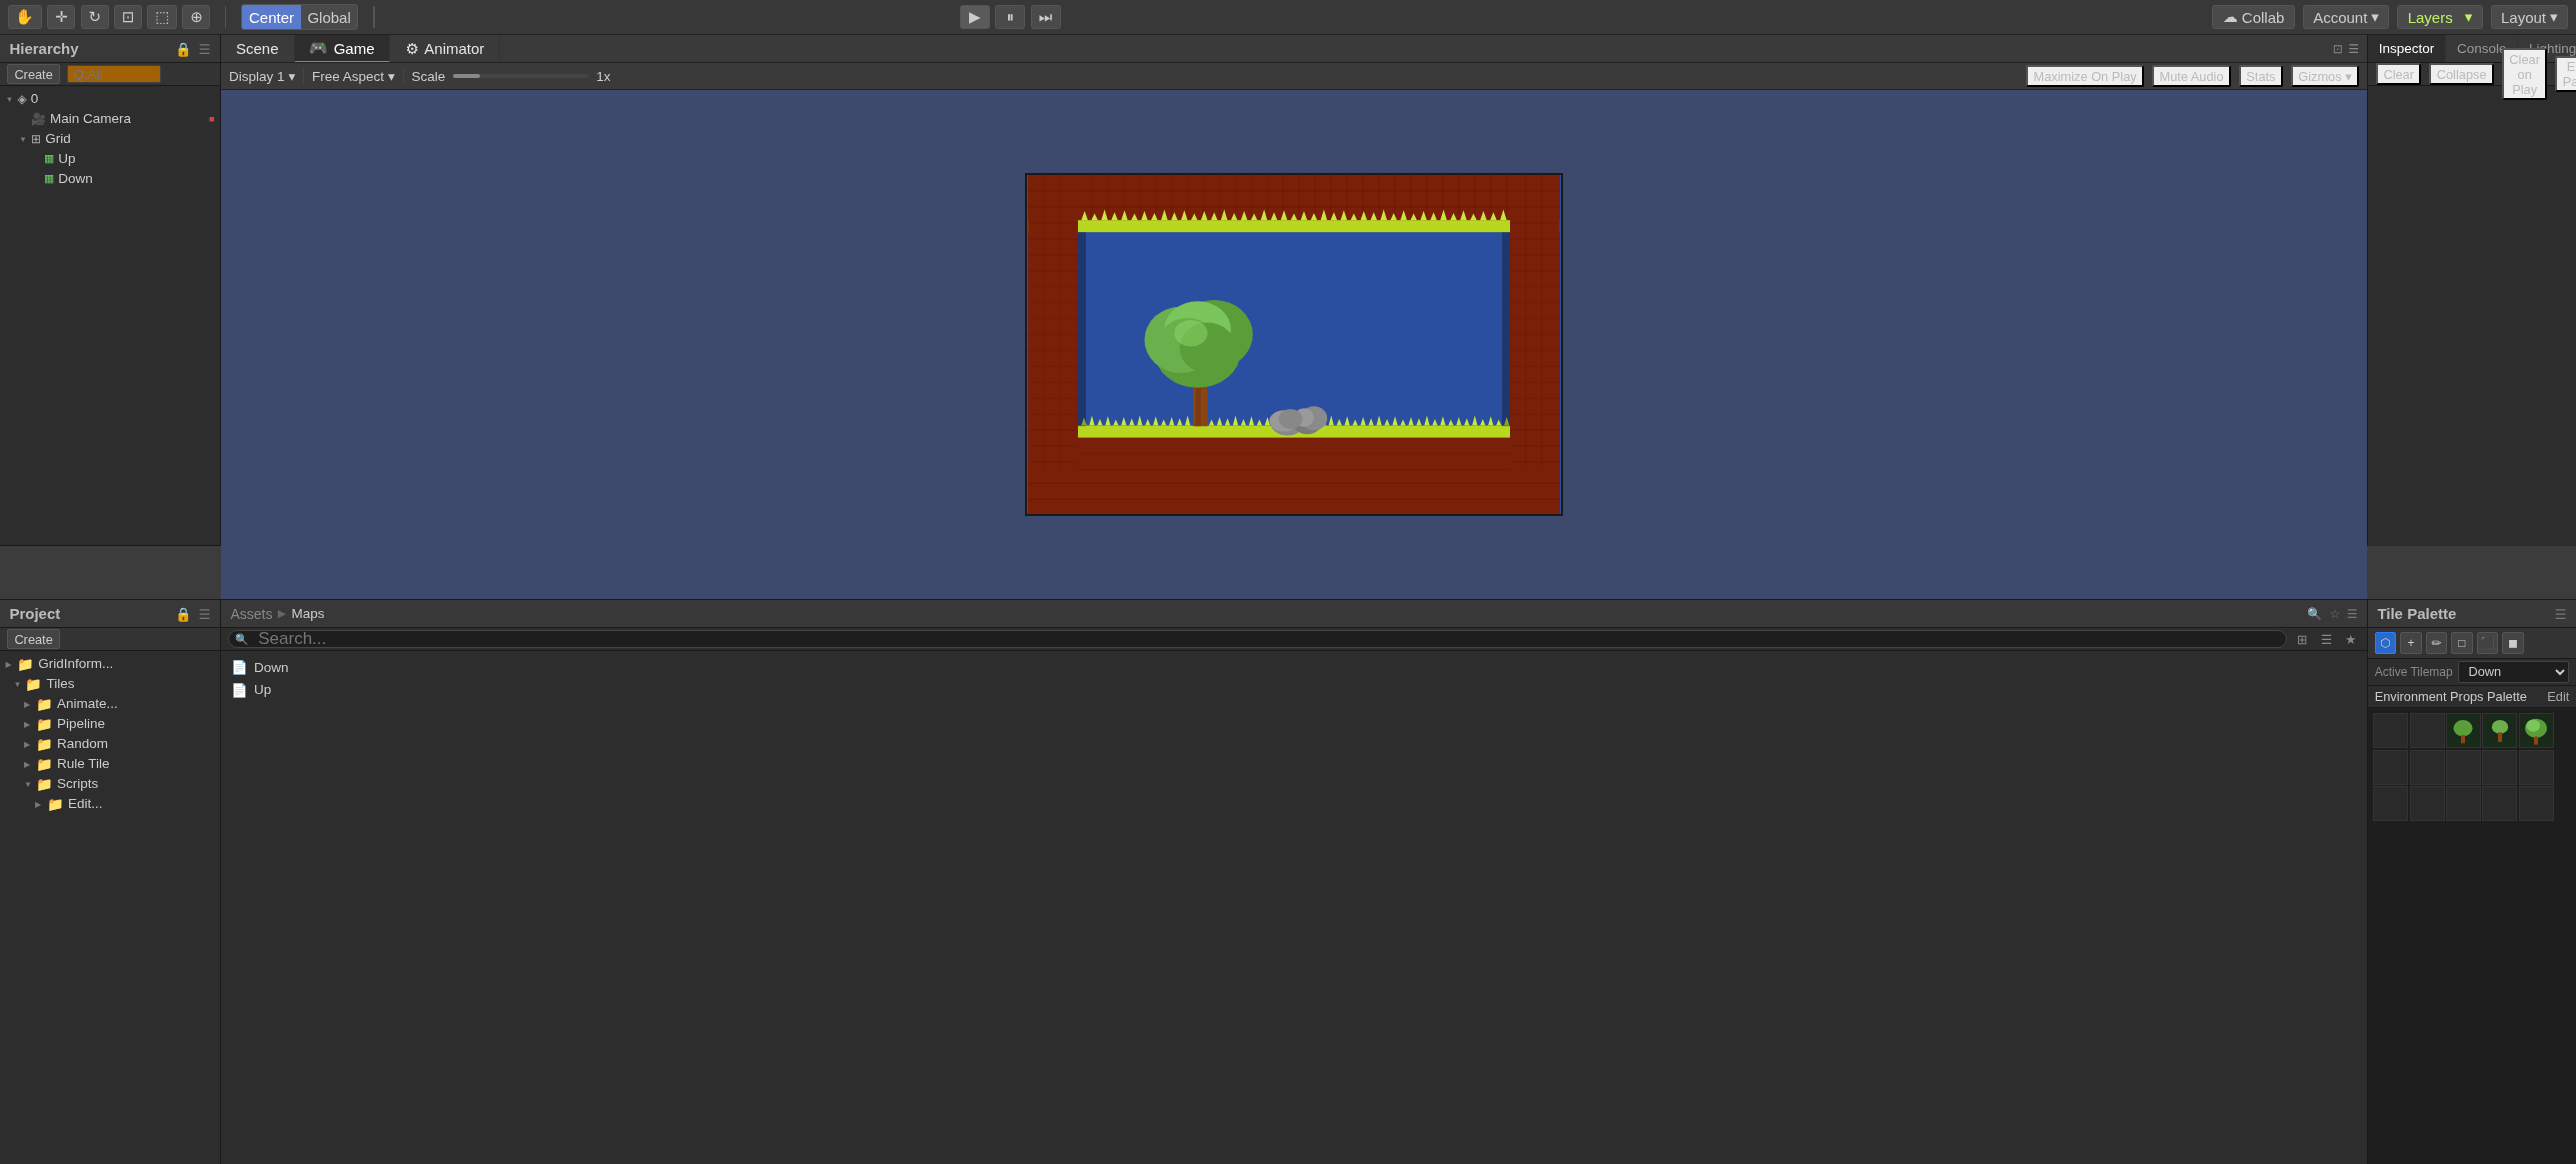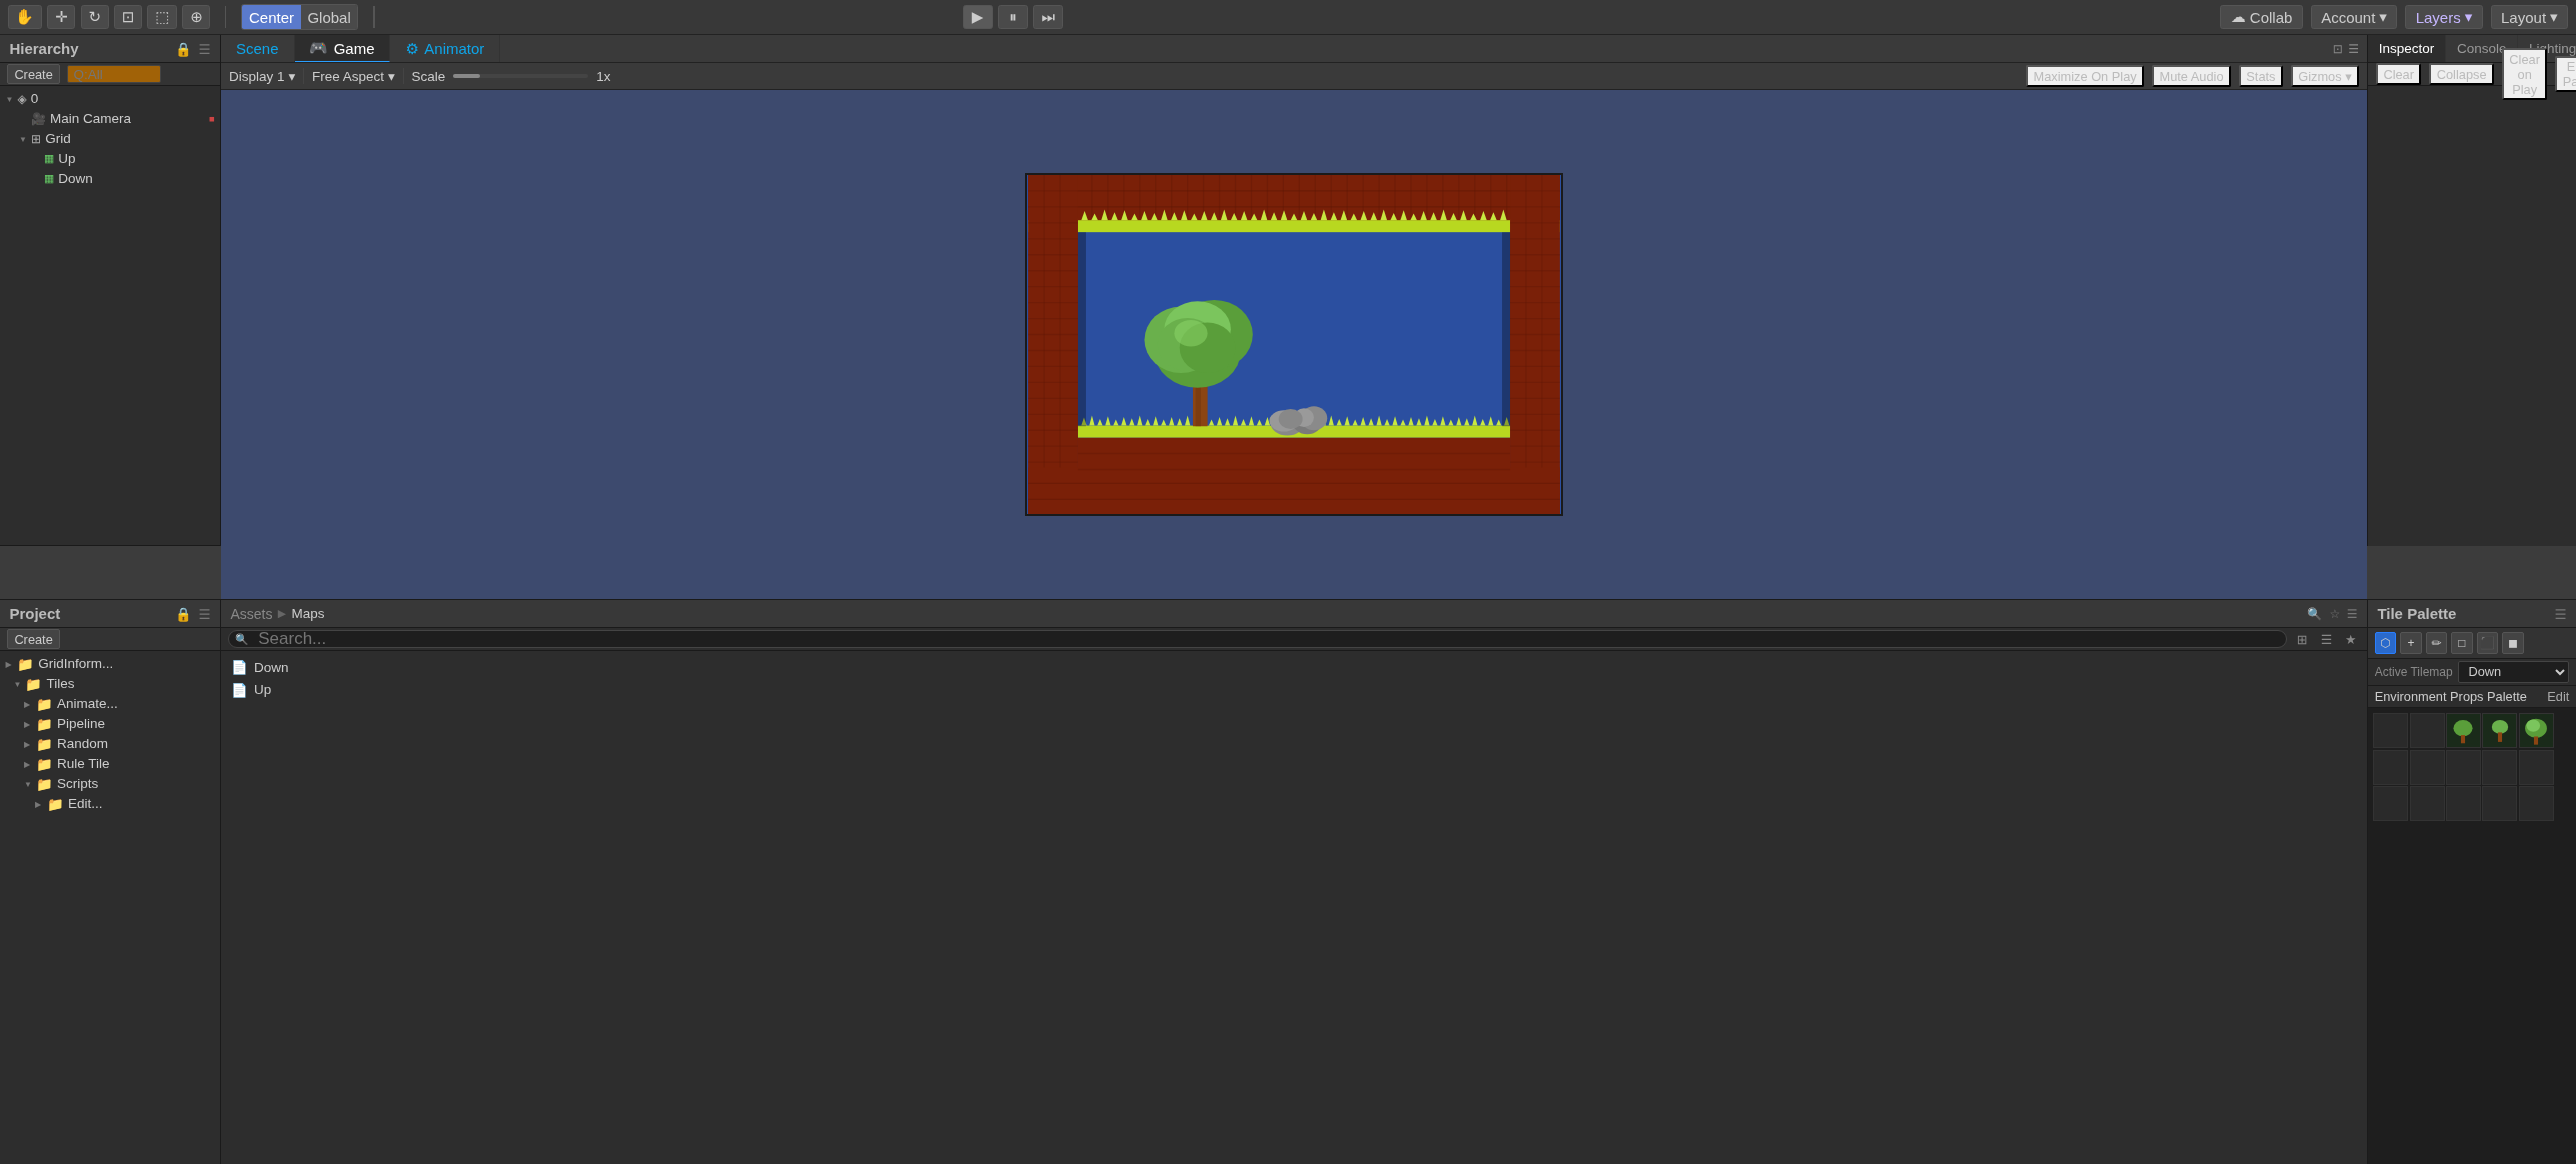--- a/index.html
+++ b/index.html
@@ -40,21 +40,21 @@
       align-items: center;
       gap: 4px;
       height: 24px;
     }
     .toolbar-separator { width: 1.3px; height: 21.5px; background: #555; margin: 0 4px; }
     .toolbar-center { margin: 0 auto; display: flex; align-items: center; gap: 5.4px; }
     .play-btn { background: #4a4a4a; border: 0.7px solid #555; border-radius: 2.7px; width: 30px; height: 24px; display: flex; align-items: center; justify-content: center; cursor: pointer; color: #ccc; font-size: 15px; }
     .toolbar-right { display: flex; align-items: center; gap: 8px; margin-left: auto; }
     .collab-btn { background: #4a4a4a; border: 0.7px solid #555; border-radius: 2.7px; color: #ccc; font-size: 15px; padding: 2.7px 9.4px; height: 24px; display: flex; align-items: center; gap: 4px; cursor: pointer; }
     .account-btn { background: #4a4a4a; border: 0.7px solid #555; border-radius: 2.7px; color: #ccc; font-size: 15px; padding: 2.7px 9.4px; height: 24px; display: flex; align-items: center; gap: 4px; cursor: pointer; }
-    .layers-btn { background: #4a4a4a; border: 0.7px solid #555; border-radius: 2.7px; color: #c4b5fd; font-size: 15px; padding: 2.7px 9.4px; height: 24px; display: flex; align-items: center; gap: 4px; cursor: pointer; }
+    .layers-btn { background: #4a4a4a; border: 0.7px solid #555; border-radius: 2.7px; color: #bef264; font-size: 15px; padding: 2.7px 9.4px; height: 24px; display: flex; align-items: center; gap: 12px; cursor: pointer; }
     .layout-btn { background: #4a4a4a; border: 0.7px solid #555; border-radius: 2.7px; color: #ccc; font-size: 15px; padding: 2.7px 9.4px; height: 24px; display: flex; align-items: center; gap: 4px; cursor: pointer; }
     .hierarchy-search {
       background: #a16207;
       border: 0.7px solid #444;
       border-radius: 2px;
       color: #ccc;
       font-size: 13.5px;
       padding: 1.3px 5.4px;
       width: 94px;
       height: 17.5px;
@@ -70,21 +70,21 @@
       background: #3a3a3a;
       border-bottom: 1.3px solid #222;
       height: 28px;
     }
     .tab {
       padding: 0 15px;
       height: 100%;
       display: flex;
       align-items: center;
       font-size: 15px;
-      color: #0ea5e9;
+      color: #e5e5e5;
       cursor: pointer;
       border-right: 0.7px solid #333;
       gap: 5.4px;
     }
     .tab.active {
       background: #2d2d2d;
       color: #fff;
       border-bottom: 1.3px solid #2a9fff;
     }
     .scene-toolbar {

